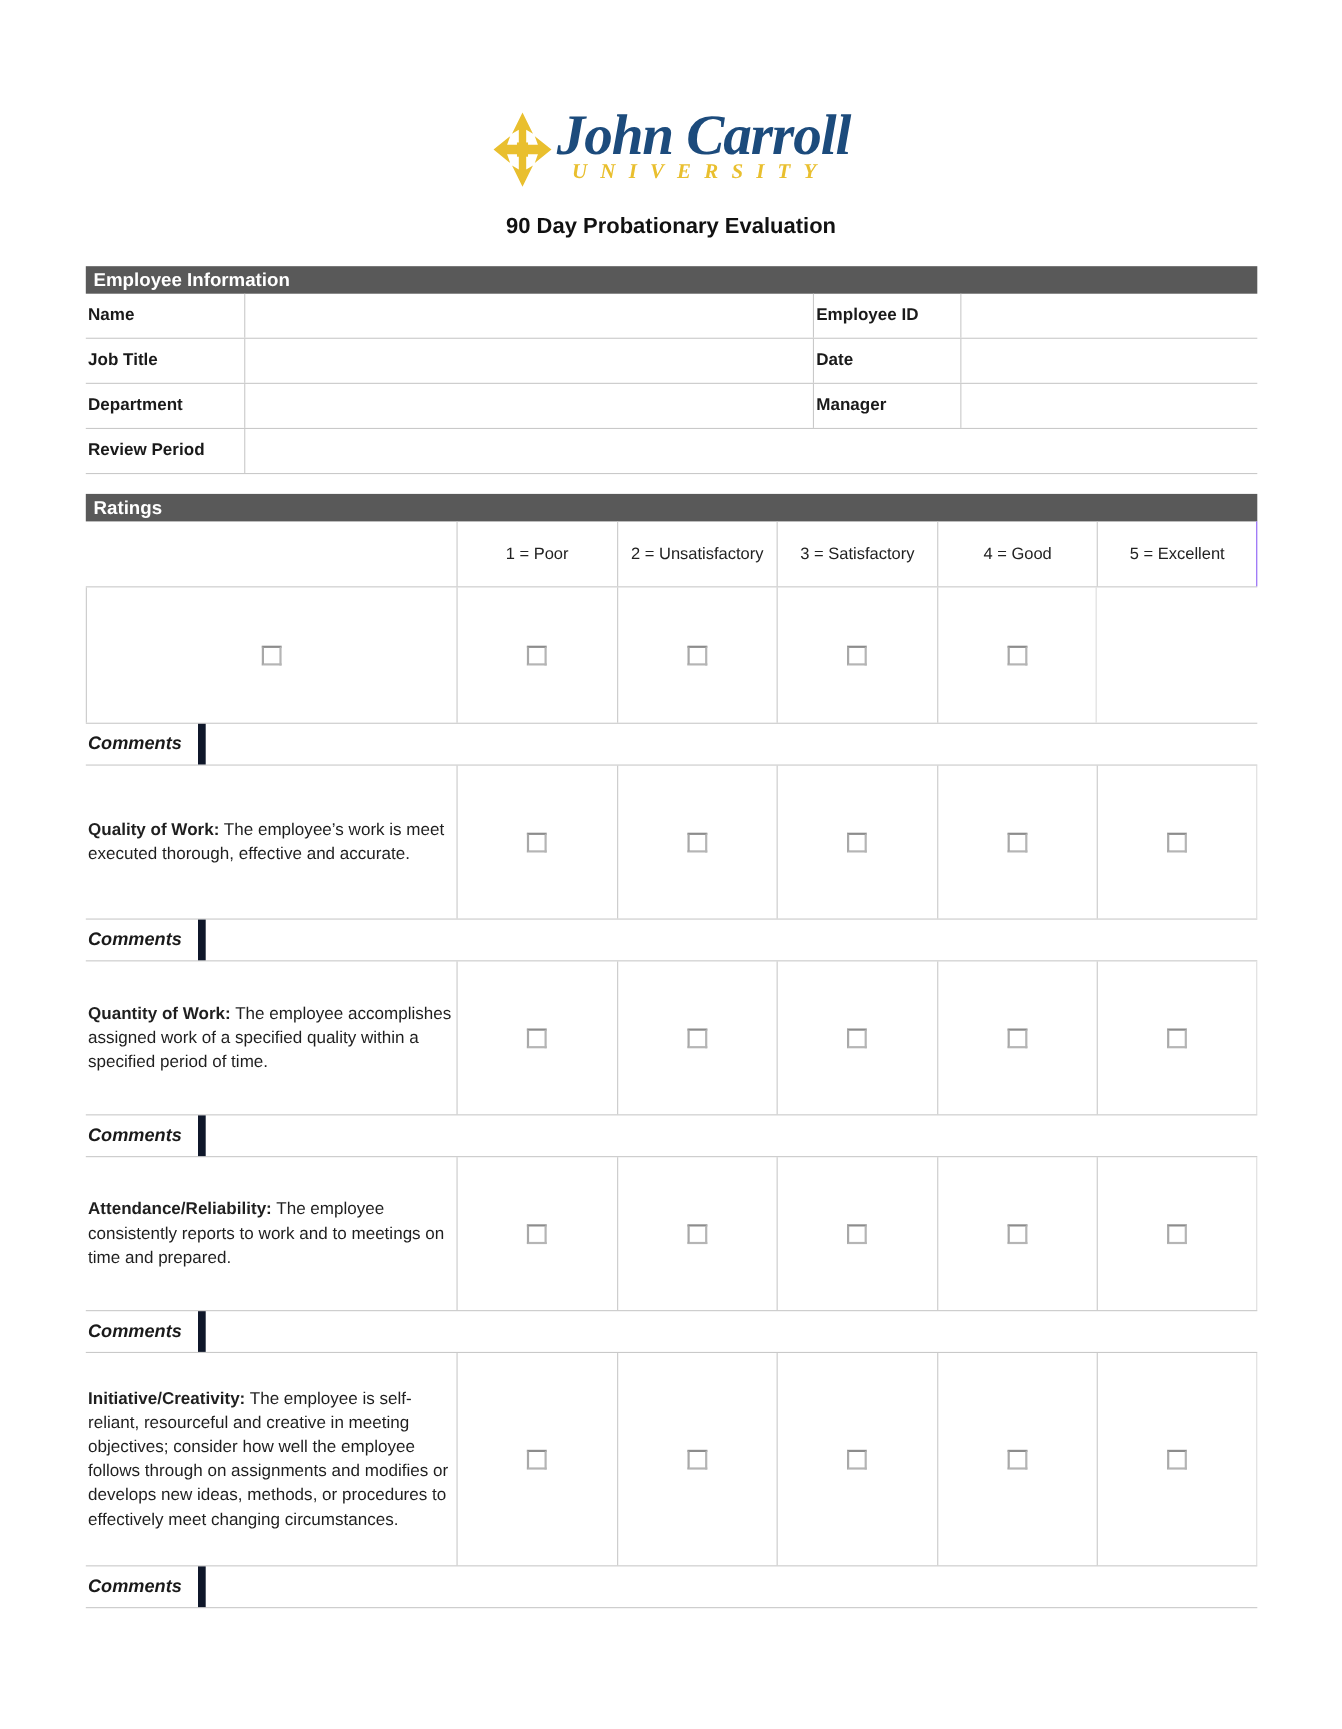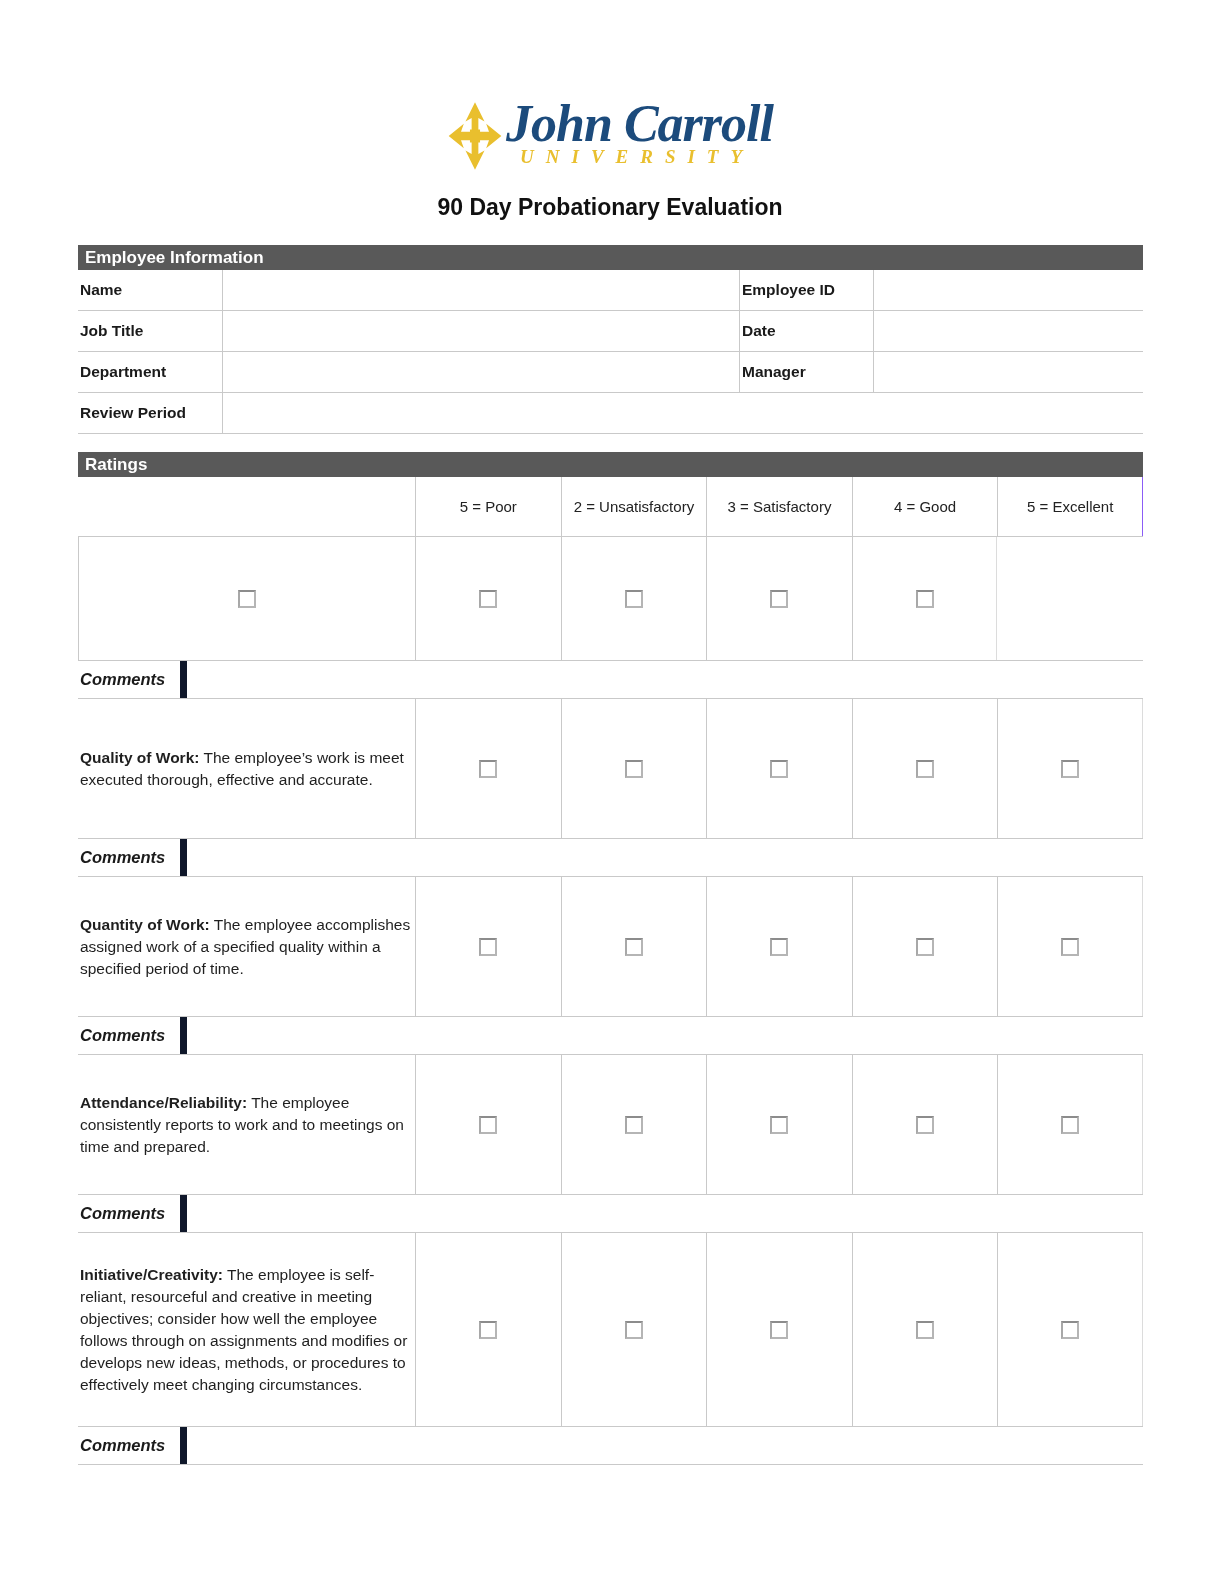--- a/index.html
+++ b/index.html
@@ -23,21 +23,21 @@
     color:var(--navy,#1c4b7c); font-weight:600;
   }
   .logo-univ {
     font-family:"Liberation Serif", serif;
     font-size:19px; font-weight:bold;
     color:var(--gold,#e9bf2e);
     letter-spacing:12px; margin-top:-3px; padding-left:14px;
     line-height:1.1;
   }
 
-  .doc-title { text-align:center; font-size:23px; font-weight:bold; margin-top:18px; color:#111; }
+  .doc-title { text-align:center; font-size:20px; font-weight:bold; margin-top:18px; color:#111; }
 
   
   .content { margin-left:78px; width:1065px; margin-top:24px; }
 
   .section-bar {
     background:var(--bar,#595959); color:#fff;
     font-weight:bold; font-size:17px;
     height:25px; line-height:25px; padding-left:7px;
   }
   .ratings-bar { margin-top:18px; }
@@ -142,21 +142,21 @@
 
     <div class="info-row full-row">
       <div class="info-label">Review Period</div>
       <div class="info-field wide"></div>
     </div>
 
     <div class="section-bar ratings-bar">Ratings</div>
 
     <div class="scale-row">
       <div></div>
-      <div class="scale-cell">5 = Poor</div>
+      <div class="scale-cell">1 = Poor</div>
       <div class="scale-cell">2 = Unsatisfactory</div>
       <div class="scale-cell">3 = Satisfactory</div>
       <div class="scale-cell">4 = Good</div>
       <div class="scale-cell">5 = Excellent</div>
     </div>
 
     <div class="rating-row r1">
       <div class="rating-cell">
           <span class="checkbox"></span>
         </div>

